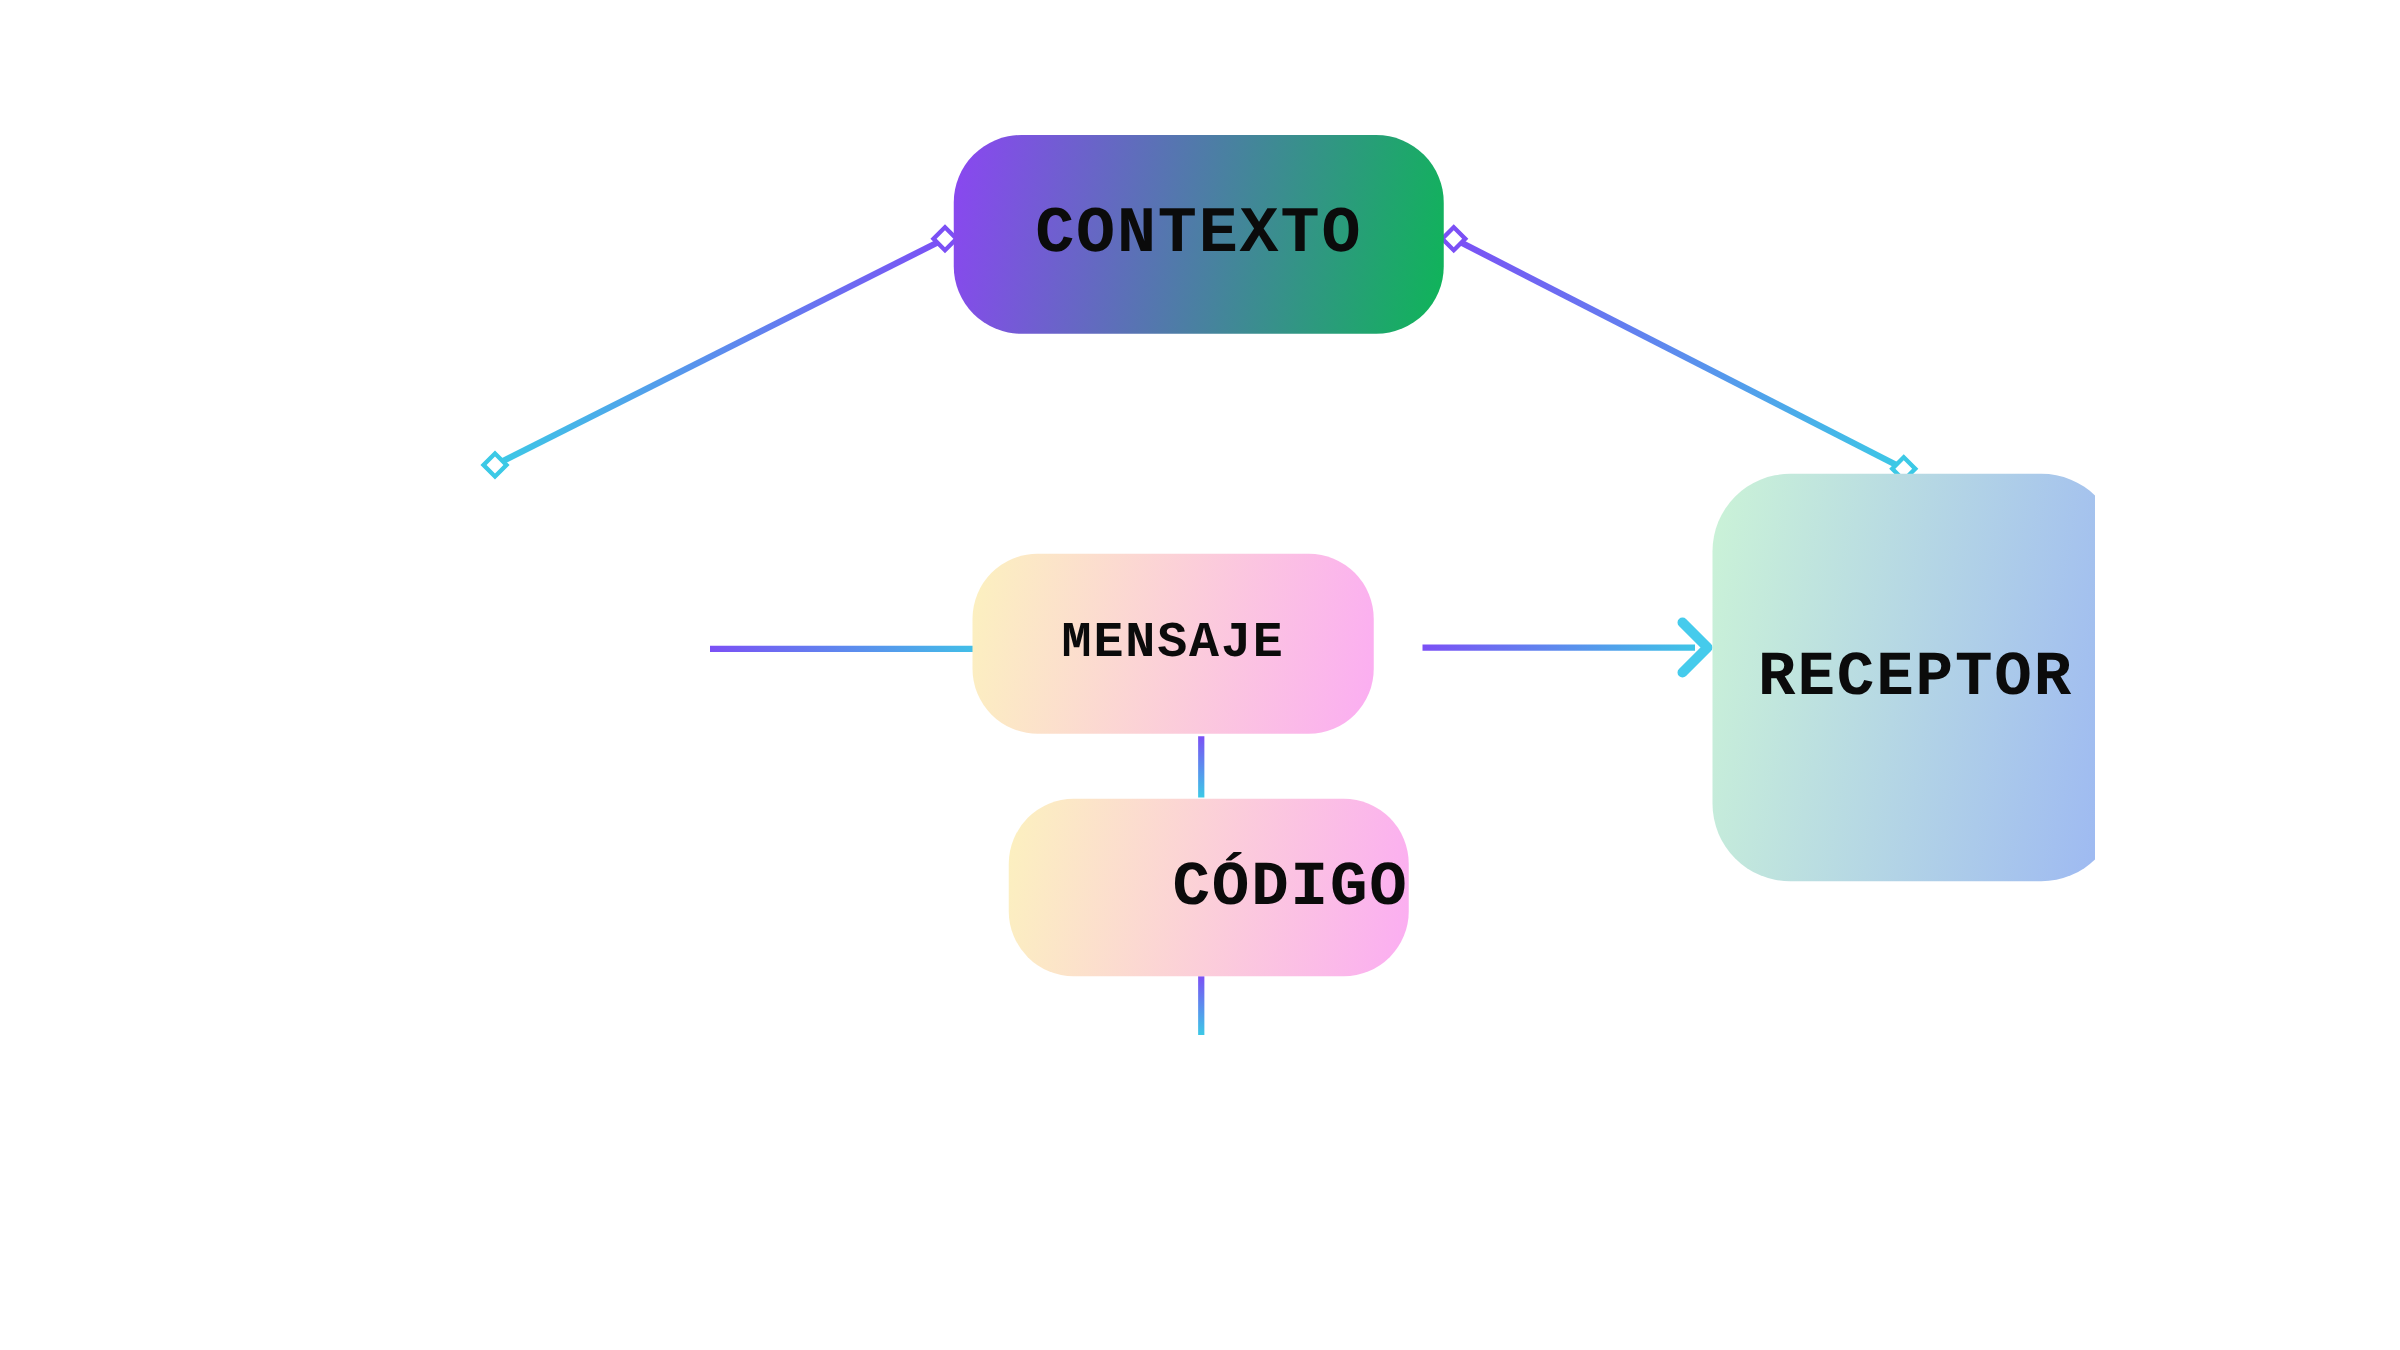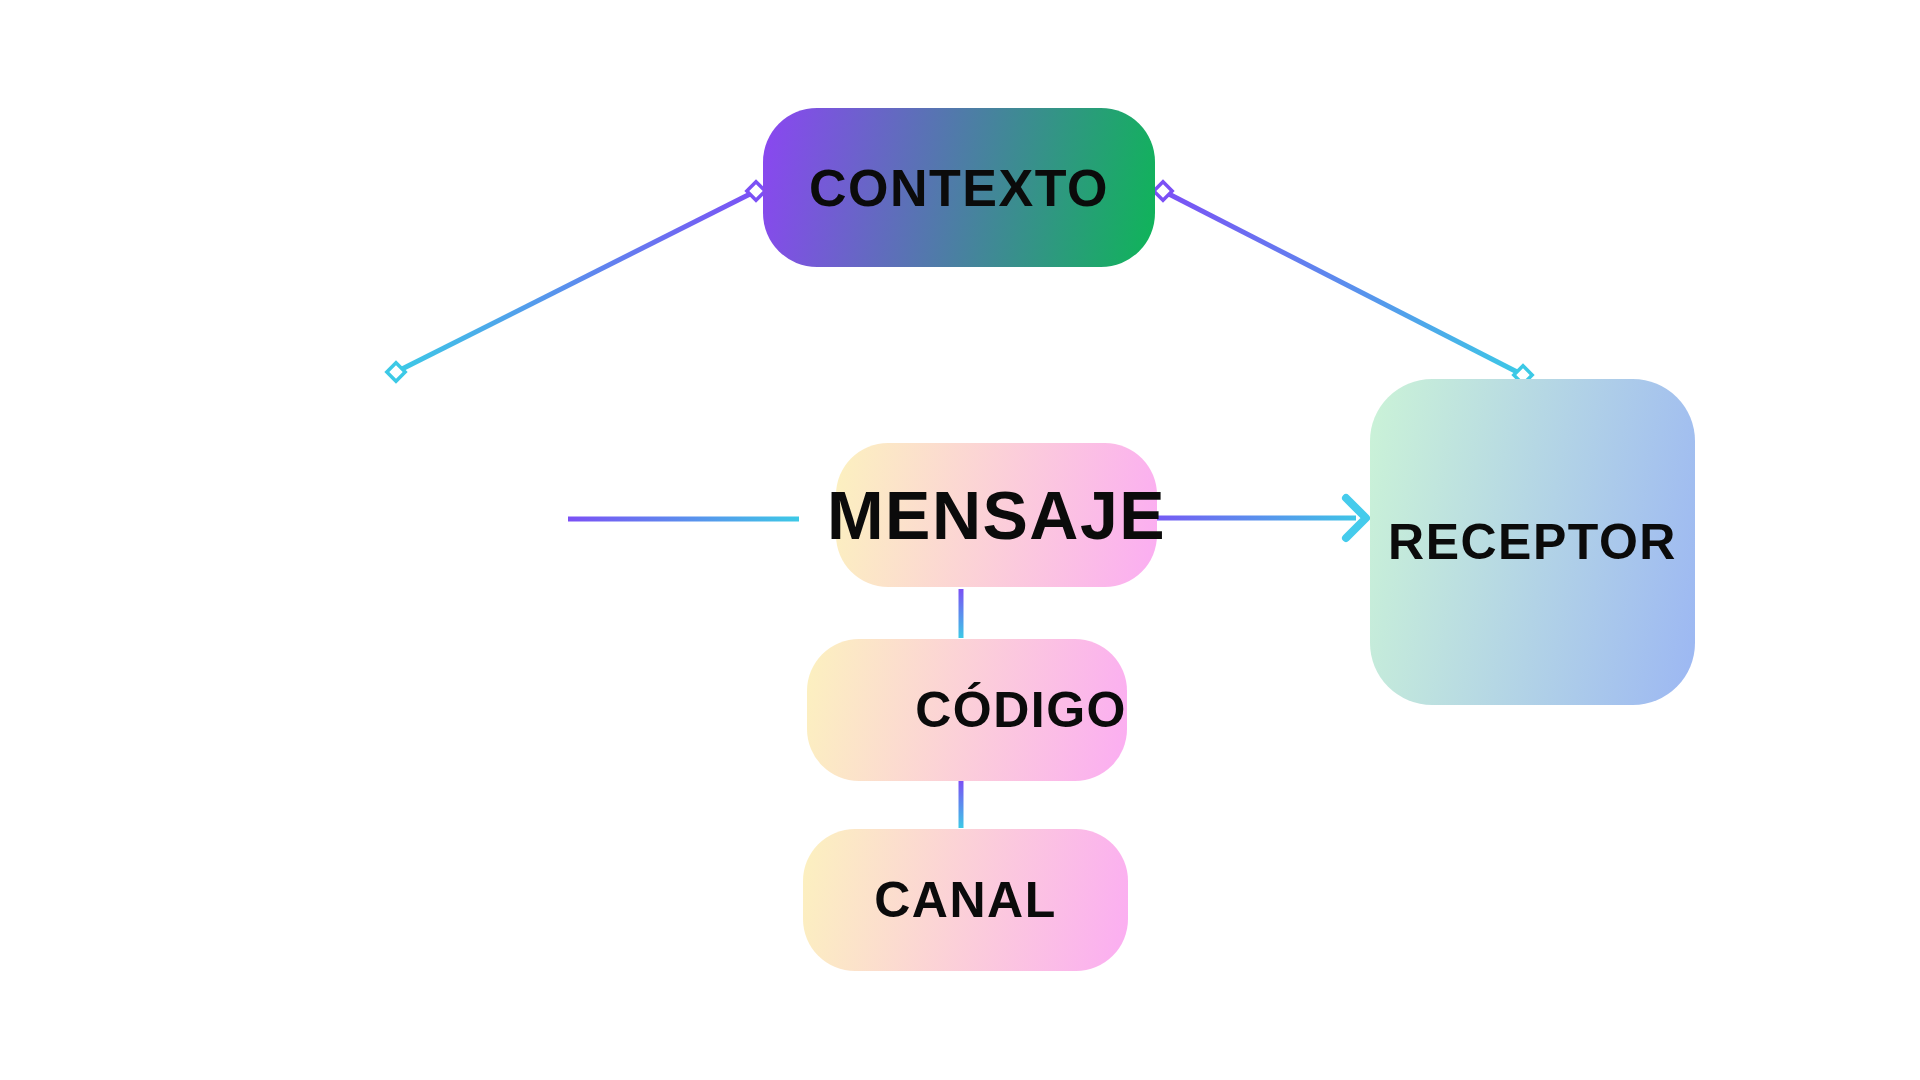--- a/index.html
+++ b/index.html
@@ -1,22 +1,21 @@
 <!DOCTYPE html>
 <html style="--bg: #FFFFFF; --text-color: #0B0B0B; --line-start: #7B50F5; --line-end: #3CC9E6; --arrow-color: #45CBEC; --diamond-fill: #FFFFFF;"><head>
 <meta charset="utf-8">
 <style>
   html,body{margin:0;padding:0;background:#fff;}
   .canvas{
     position:relative;
     width:1676px;height:1080px;
     overflow:hidden;
     background:var(--bg,#fff);
-    font-family:Liberation Sans, sans-serif;
-    padding-left:39px;
+    font-family:Liberation Mono, monospace;
   }
   .connectors{
     position:absolute;left:0;top:0;width:1920px;height:1080px;
   }
   .stop-start{stop-color:var(--line-start,#7b50f5);}
   .stop-end{stop-color:var(--line-end,#3cc9e6);}
   .conn-line{stroke-width:5;fill:none;}
   .diamond{fill:var(--diamond-fill,#fff);stroke-width:3.5;}
   .diamond.purple{stroke:var(--line-start,#7b50f5);}
   .diamond.cyan{stroke:var(--line-end,#3cc9e6);}
@@ -25,21 +24,21 @@
     position:absolute;
     display:flex;align-items:center;justify-content:center;
     font-weight:700;
     color:var(--text-color,#0b0b0b);
     letter-spacing:1.5px;
     text-align:center;
   }
   .node-contexto{left:763px;top:108px;width:392px;height:159px;border-radius:54px;font-size:52px;}
   .node-emisor{left:227px;top:375px;width:325px;height:325px;border-radius:62px;font-size:50px;}
   .node-receptor{left:1370px;top:379px;width:325px;height:326px;border-radius:62px;font-size:50px;}
-  .node-mensaje{left:836px;top:443px;width:321px;height:144px;border-radius:52px;font-size:68px;}
+  .node-mensaje{left:778px;top:443px;width:321px;height:144px;border-radius:52px;font-size:40px;}
   .node-codigo{left:807px;top:639px;width:320px;height:142px;border-radius:52px;font-size:50px;justify-content:flex-end;}
   .node-canal{left:803px;top:829px;width:325px;height:142px;border-radius:52px;font-size:50px;}
 </style>
 </head>
 <body>
 
 <div class="canvas">
 
   <svg class="connectors" viewBox="0 0 1920 1080" xmlns="http://www.w3.org/2000/svg">
     <defs>
@@ -94,17 +93,14 @@
   </div>
 
   <div class="node node-mensaje" style="background: linear-gradient(100deg, rgb(252, 241, 191), rgb(251, 173, 242));">
     <span class="node-label">MENSAJE</span>
   </div>
 
   <div class="node node-codigo" style="background: linear-gradient(100deg, rgb(252, 241, 191), rgb(251, 173, 242));">
     <span class="node-label">CÓDIGO</span>
   </div>
 
-  <div class="node node-canal" style="background: linear-gradient(100deg, rgb(252, 241, 191), rgb(251, 173, 242));">
-    <span class="node-label">CANAL</span>
-  </div>
 
 </div>
 
 </body></html>

